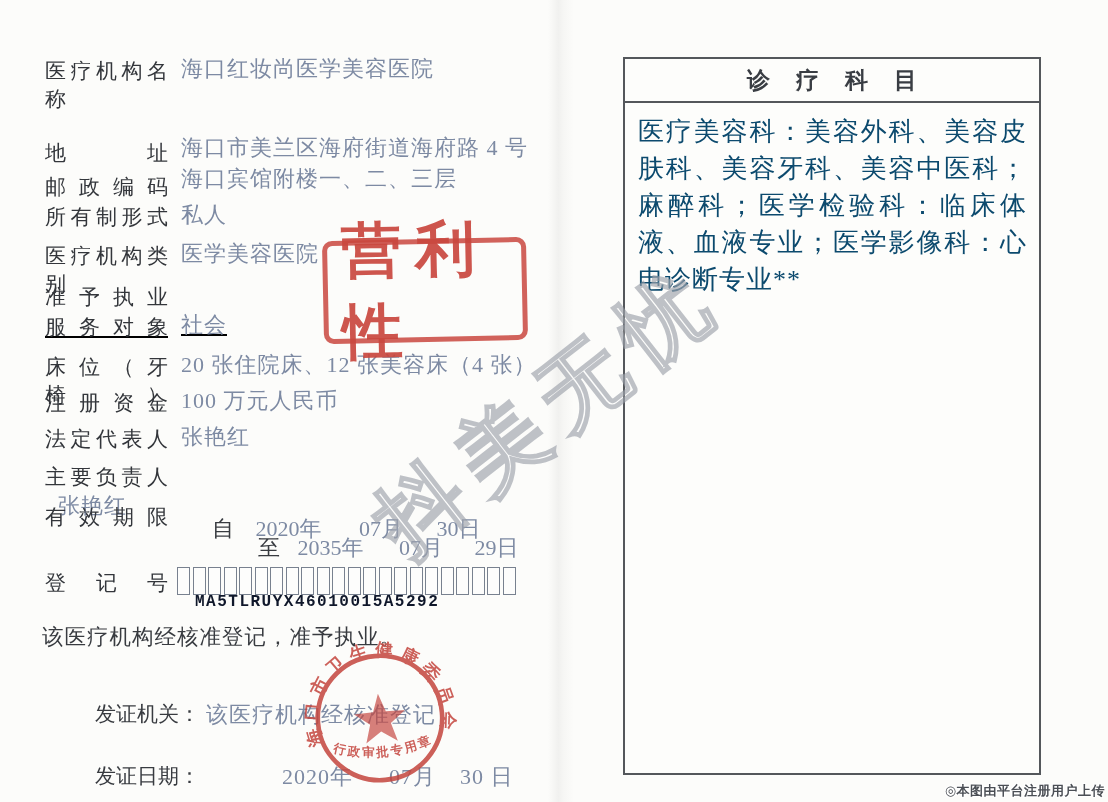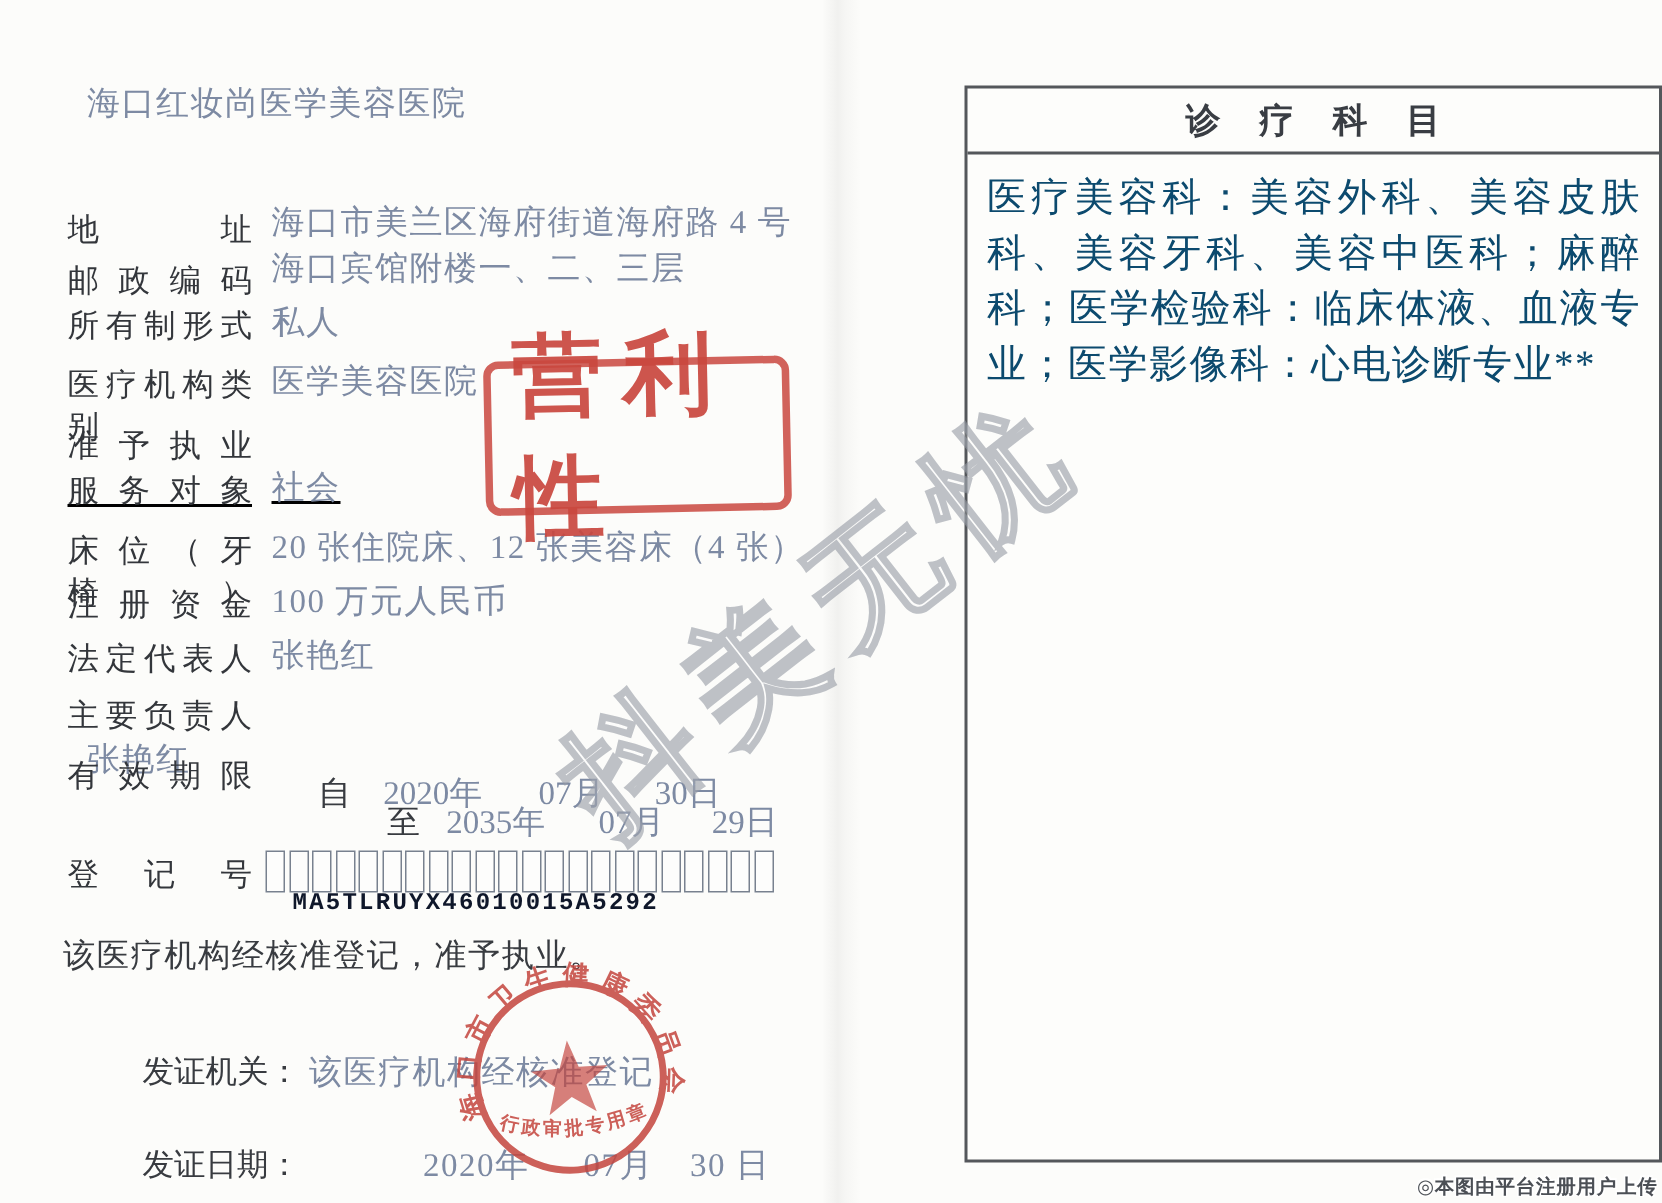--- a/index.html
+++ b/index.html
@@ -27,21 +27,21 @@
   .approval{position:absolute;left:42px;top:622px;font-size:21.5px;color:#383b40;letter-spacing:1px;z-index:3;}
   
   .profit-stamp{position:absolute;left:323px;top:239px;width:204px;height:103px;
     box-sizing:border-box;border:5px solid rgba(201,70,62,0.85);border-radius:10px;
     display:flex;align-items:center;justify-content:center;
     color:rgba(201,70,62,0.92);font-size:60px;font-weight:bold;
     letter-spacing:14px;padding-left:14px;transform:rotate(-1.2deg);z-index:6;}
   .seal{position:absolute;left:296px;top:634px;width:168px;height:168px;
     opacity:0.85;transform:rotate(-5deg);z-index:10;}
   
-  .right-box{position:absolute;left:643px;top:57px;width:465px;height:718px;
+  .right-box{position:absolute;left:623px;top:57px;width:418px;height:718px;
     box-sizing:border-box;border:2px solid #54575b;z-index:3;background:rgba(255,255,255,0.25);}
   .right-header{height:42px;border-bottom:2px solid #54575b;display:flex;align-items:center;justify-content:center;}
   .right-title{font-size:23px;font-weight:600;color:#393d43;letter-spacing:26px;padding-left:26px;}
   .right-body{padding:10px 12px 0 13px;font-size:26px;line-height:37px;color:#0c4a6e;
     text-align:justify;text-justify:inter-ideograph;letter-spacing:1px;}
   
   .watermark{position:absolute;left:345px;top:352px;z-index:40;white-space:nowrap;
     font-family:"Liberation Sans","DejaVu Sans",sans-serif;
     font-size:86px;font-weight:bold;letter-spacing:16px;
     color:rgba(255,255,255,0.18);-webkit-text-stroke:2px rgba(148,153,163,0.6);
@@ -54,20 +54,21 @@
 </head>
 <body>
 
 <div class="canvas">
 
   <div class="crease"></div>
 
   <div>
 
     <div class="row" style="left:45px;top:54px;">
+      <span class="lbl">医疗机构名称</span>
       <span class="val">海口红妆尚医学美容医院</span>
     </div>
 
     <div class="row" style="left:45px;top:133px;">
       <span class="lbl" style="padding-top:6px;">地址</span>
       <span class="val">海口市美兰区海府街道海府路 4 号</span>
     </div>
 
     <div class="row" style="left:45px;top:164px;">
       <span class="lbl" style="padding-top:9px;">邮政编码</span>

